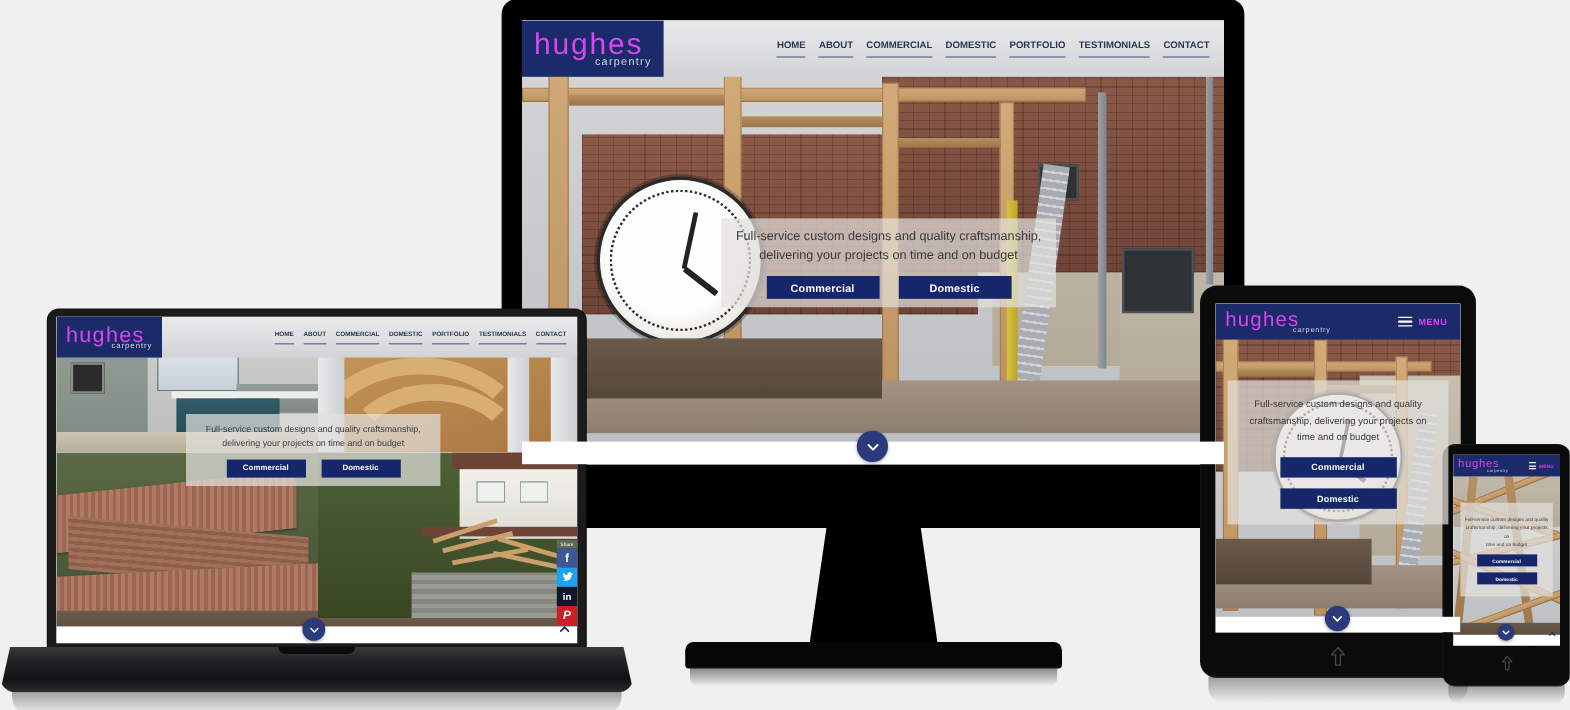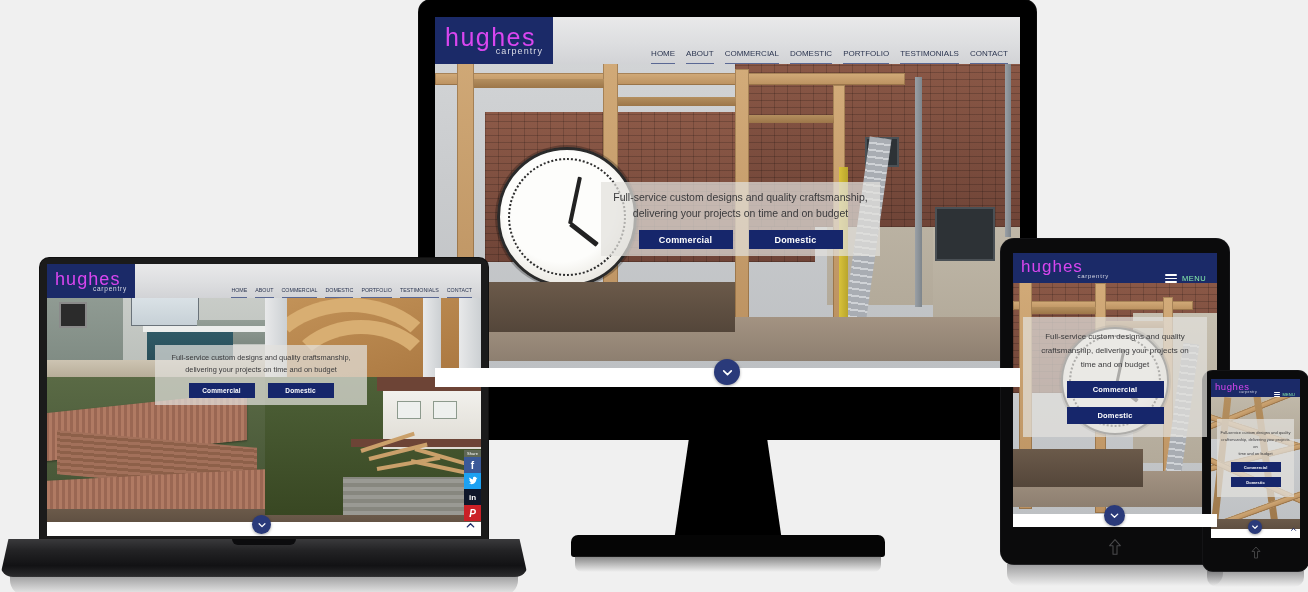--- a/index.html
+++ b/index.html
@@ -29,27 +29,27 @@
     flex:0 0 auto;
   }
   .logo-main {
     color:#d946ef; font-weight:300; letter-spacing:.06em;
     line-height:1; font-family:"Liberation Sans", sans-serif;
   }
   .logo-sub {
     color:#d8dae6; letter-spacing:.12em; line-height:1;
     text-align:right; font-weight:400;
   }
-  .navwrap { flex:1; display:flex; align-items:flex-end; justify-content:flex-end; }
+  .navwrap { flex:1; display:flex; align-items:center; justify-content:flex-end;font-weight:bold; }
   .nav { display:flex; align-items:center; }
   .nav a {
     color:#2b3550; text-decoration:none; text-transform:uppercase;
     border-bottom:1px solid #5a6894; white-space:nowrap;
   }
-  .hamburger { display:flex; align-items:center; color:#86efac; }
+  .hamburger { display:flex; align-items:center; color:#d946ef; }
   .ham-lines { display:inline-flex; flex-direction:column; justify-content:center; }
   .ham-lines i { display:block; background:#fff; border-radius:1px; }
 
   
   .hero { position:absolute; left:0; right:0; bottom:0; overflow:hidden; }
   .hero-photo { position:absolute; inset:0; overflow:hidden; }
 
   
   .overlay {
     position:absolute; z-index:4;

